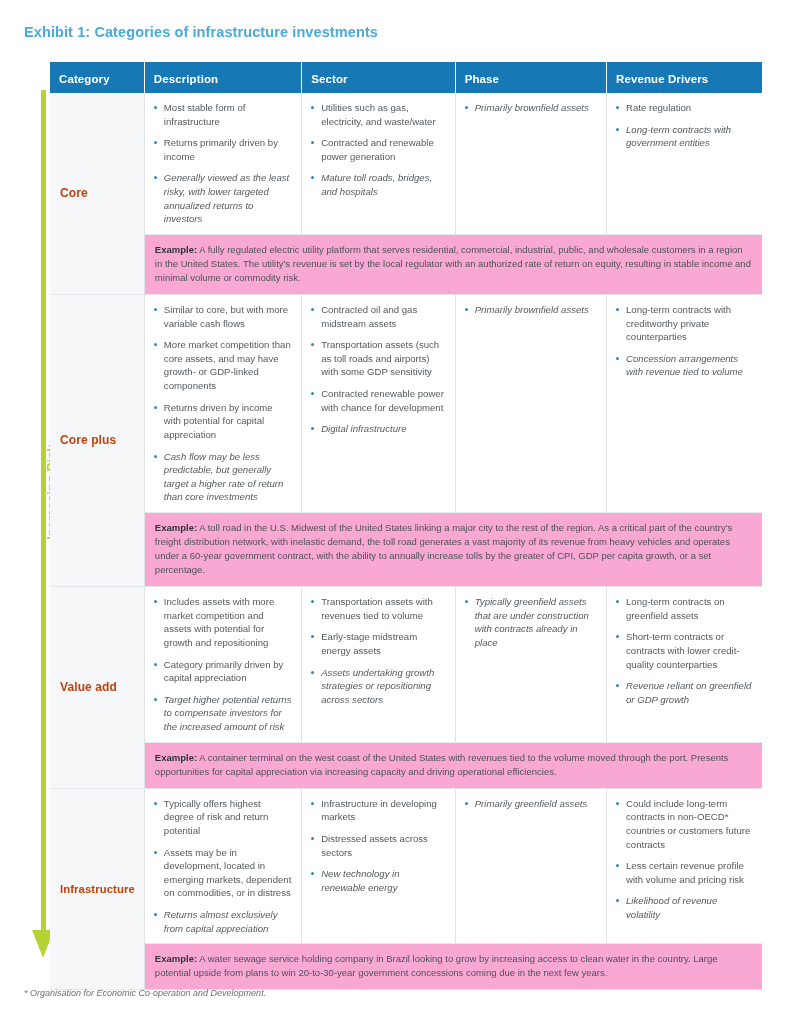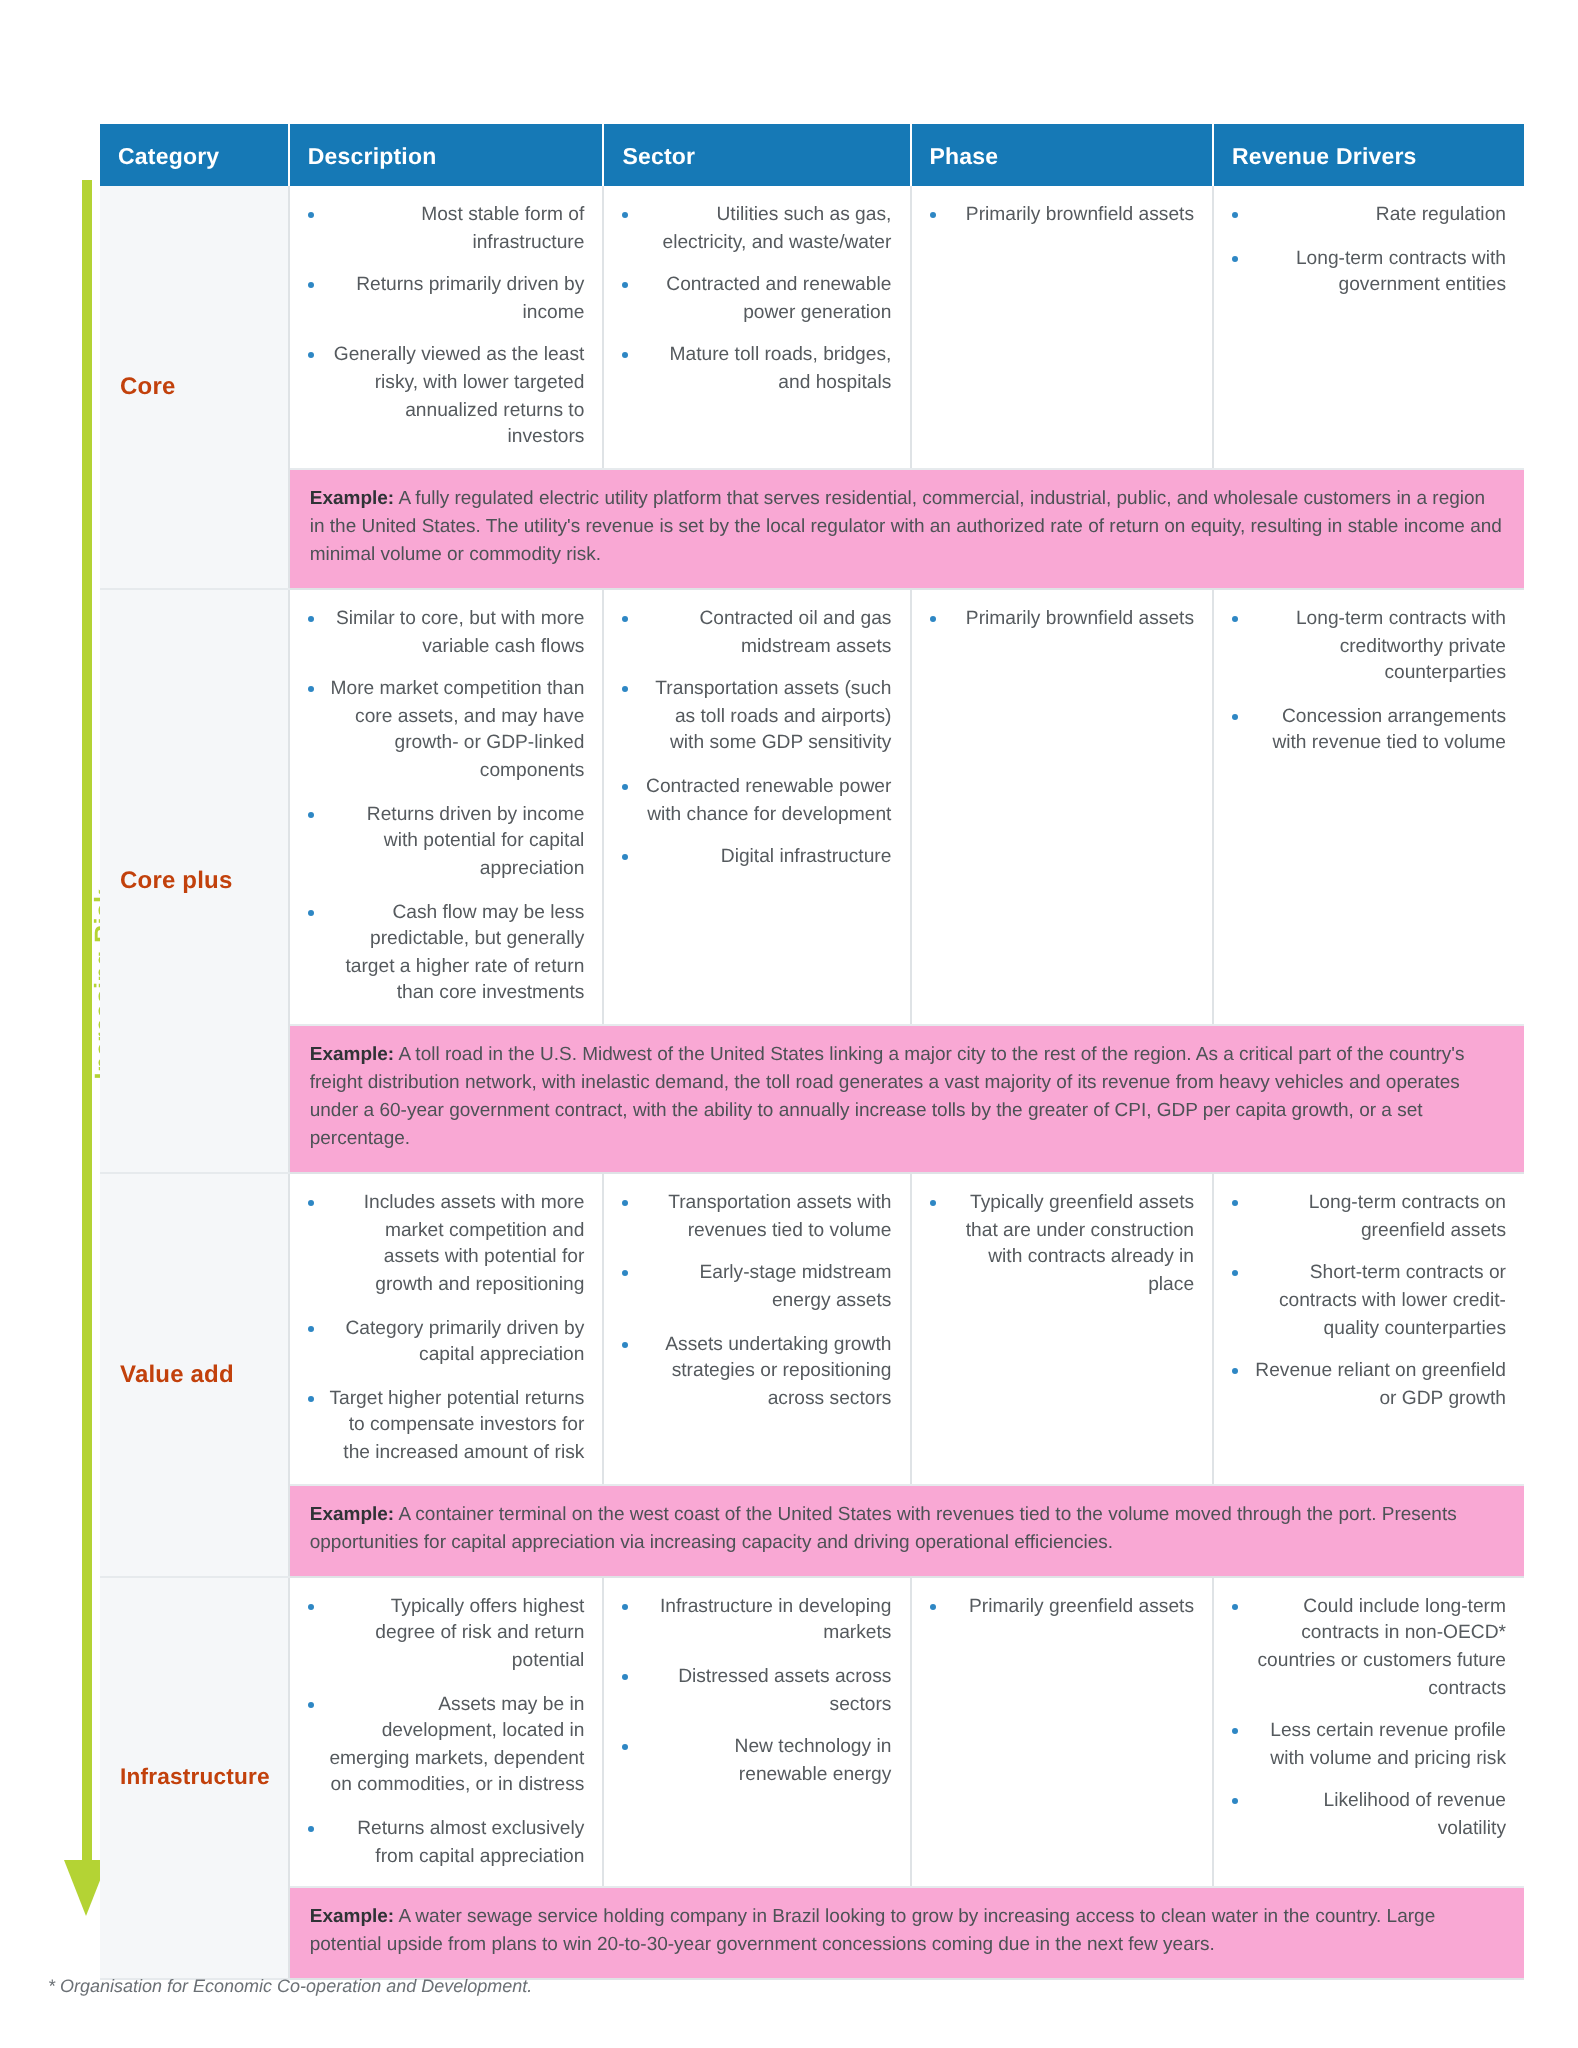--- a/index.html
+++ b/index.html
@@ -135,23 +135,22 @@
   td.example-cell b { color: #2f3336; font-weight: bold; }
 
   tr.content-row td { border-bottom: 1px solid #e6eaed; }
   tr.example-row td.example-cell { border-top: none; }
 
   ul.bullets { list-style: none; margin: 0; padding: 0; }
   ul.bullets li {
     position: relative;
     padding-left: 10px;
     margin-bottom: 8px;
-    text-align: right;
-  }
-  ul.bullets li:last-child { margin-bottom: 0; }
+  }
+  ul.bullets li:last-child { margin-bottom: 0; font-style: italic; }
   ul.bullets li::before {
     content: "";
     position: absolute;
     left: 0;
     top: 5px;
     width: 3px;
     height: 3px;
     border-radius: 50%;
     background: #2e87c4;
   }
@@ -164,20 +163,21 @@
     font-size: 9px;
     font-style: italic;
     color: #6b7075;
   }
 </style>
 </head>
 <body>
 
 <div class="page">
 
+  <div class="exhibit-title">Exhibit 1: Categories of infrastructure investments</div>
 
   <div class="risk-rail">
     <div class="risk-shaft"></div>
     <div class="risk-head"></div>
     <div class="risk-label">Increasing Risk</div>
   </div>
 
   <table class="table">
     <colgroup>
       <col class="c-category">

